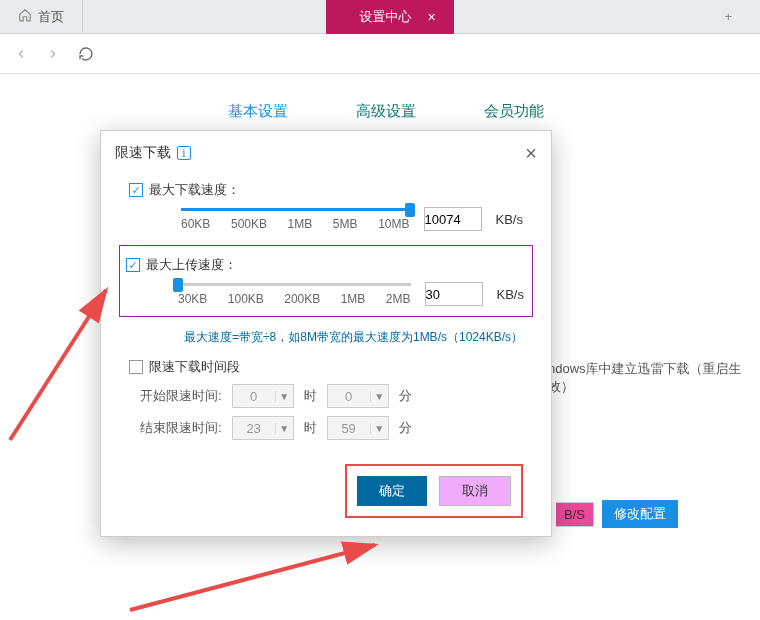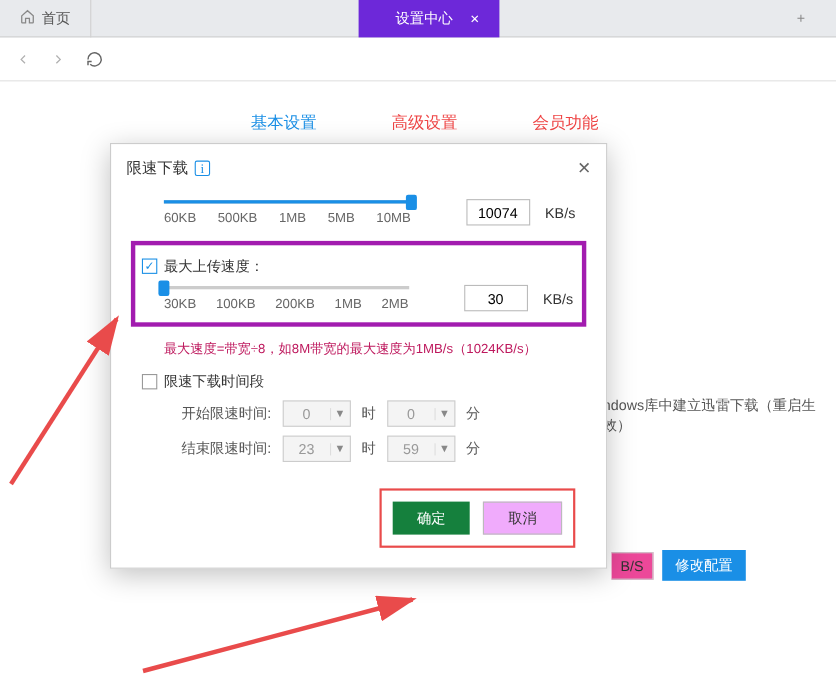--- a/index.html
+++ b/index.html
@@ -1,30 +1,30 @@
 <!DOCTYPE html>
 <html><head>
 <meta charset="utf-8">
 <style>
   * { box-sizing: border-box; margin: 0; padding: 0; }
   body { font-family: "Microsoft YaHei", Arial, sans-serif; font-size: 13px; color: #333; background: #fff; width: 760px; height: 620px; overflow: hidden; position: relative; }
   
   .tabbar { height: 34px; background: #e8eaed; display: flex; align-items: center; border-bottom: 1px solid #d0d0d0; justify-content: space-between; }
   .tab { height: 34px; padding: 0 18px; display: flex; align-items: center; gap: 6px; font-size: 13px; color: #555; }
   .tab.home { border-right: 1px solid #d0d0d0; }
-  .tab.active { background: #6d28d9; color: #fff; padding-left: 34px; }
+  .tab.active { background: #be185d; color: #fff; padding-left: 34px; }
   .tab .close { margin-left: 10px; font-size: 14px; }
   .tab .plus { color: #888; padding: 0 10px; }
   
   .navbar { height: 40px; display: flex; align-items: center; padding: 0 14px; gap: 18px; border-bottom: 1px solid #e0e0e0; }
   .nav-icon { color: #b0b0b0; cursor: pointer; }
   .nav-icon svg { display: block; }
   
   .settings-tabs { display: flex; justify-content: center; gap: 60px; margin-top: 20px; }
-  .settings-tab { padding: 8px 4px 10px; font-size: 15px; color: #ef4444; cursor: pointer; }
+  .settings-tab { padding: 8px 4px 10px; font-size: 15px; color: #0f766e; cursor: pointer; }
   .settings-tab.active { color: #1a8fe6; border-bottom: 3px solid #1a8fe6; margin-left: 12px; }
   
   .bg-text { position: absolute; left: 548px; top: 360px; font-size: 13px; color: #555; }
   .bg-right { position: absolute; left: 556px; top: 500px; display: flex; align-items: center; gap: 8px; }
   .bg-bs { border: 1px solid #ccc; padding: 4px 8px; font-size: 13px; color: #333; background: #ec4899; border-left: none; }
   .bg-btn { background: #1a8fe6; color: #fff; padding: 5px 12px; font-size: 13px; border: none; cursor: pointer; }
   
   .dialog { position: absolute; left: 100px; top: 130px; width: 452px; background: #fff; border: 1px solid #ccc; box-shadow: 0 6px 24px rgba(0,0,0,0.25); z-index: 10; }
   .dialog-head { display: flex; justify-content: space-between; align-items: center; padding: 12px 14px 8px; }
   .dialog-title { font-size: 14px; color: #333; display: flex; align-items: center; gap: 6px; }
@@ -32,39 +32,39 @@
   .close-x { font-size: 20px; color: #666; cursor: pointer; line-height: 1; }
   
   .dialog-body { padding: 10px 28px 14px; }
   .block { margin-bottom: 14px; }
   .chk-row { display: flex; align-items: center; gap: 6px; margin-bottom: 8px; }
   .chk { width: 14px; height: 14px; border: 1px solid #1a8fe6; display: inline-flex; align-items: center; justify-content: center; }
   .chk.checked::after { content: "✓"; color: #1a8fe6; font-size: 11px; line-height: 1; }
   .chk.unchecked { border-color: #999; }
   
   .slider-wrap { display: flex; align-items: center; gap: 14px; margin-left: 20px; }
-  .slider { position: relative; width: 262px; }
+  .slider { position: relative; width: 262px; margin-left: 32px; }
   .track { height: 3px; background: #ccc; }
   .fill { position: absolute; top: 0; left: 0; height: 3px; background: #1a8fe6; }
   .thumb { position: absolute; top: -5px; width: 10px; height: 14px; background: #1a8fe6; border-radius: 2px; transform: translateX(-50%); }
   .ticks { display: flex; justify-content: space-between; margin-top: 6px; font-size: 12px; color: #666; }
-  .val-input { width: 58px; height: 24px; border: 1px solid #bbb; text-align: center; font-size: 13px; margin-left: 36px; }
+  .val-input { width: 58px; height: 24px; border: 1px solid #bbb; font-size: 13px; }
   .unit { font-size: 13px; color: #333; }
   
-  .highlight { border: 4px solid #a21caf; padding: 10px 8px 10px 6px; margin: 6px -10px 12px -10px; }
-  .hint { font-size: 12px; color: #be185d; margin: 4px 0 12px 20px; }
-  
-  .time-row { display: flex; align-items: center; gap: 10px; margin: 8px 0 8px 36px; font-size: 13px; color: #555; }
+  .highlight { border: 1px solid #a21caf; padding: 10px 8px 10px 6px; margin: 6px -10px 12px -10px; }
+  .hint { font-size: 12px; color: #0369a1; margin: 4px 0 12px 20px; text-align: right; }
+  
+  .time-row { display: flex; align-items: center; gap: 10px; margin: 8px 0 8px 11px; font-size: 13px; color: #555; }
   .select { display: inline-flex; align-items: center; border: 1px solid #ccc; background: #f4f4f4; height: 24px; }
   .select .val { width: 42px; text-align: center; color: #999; }
   .select .caret { width: 18px; text-align: center; color: #888; border-left: 1px solid #ddd; font-size: 10px; }
   
   .dialog-foot { padding: 2px 28px 18px; }
   .btn-group-highlight { border: 2px solid #e94b4b; display: inline-flex; gap: 12px; padding: 10px; float: right; }
-  .btn-ok { background: #15803d; color: #fff; border: none; padding: 6px 22px; font-size: 13px; cursor: pointer; }
+  .btn-ok { background: #0369a1; color: #fff; border: none; padding: 6px 22px; font-size: 13px; cursor: pointer; }
   .btn-cancel { background: #f0abfc; color: #333; border: 1px solid #bbb; padding: 5px 22px; font-size: 13px; cursor: pointer; }
   
   .arrow { position: absolute; pointer-events: none; z-index: 20; }
 </style>
 </head>
 <body>
 
 <div class="tabbar">
   <div class="tab home">
     <span>
@@ -118,20 +118,24 @@
   <div class="dialog-head">
     <div class="dialog-title">
       <span>限速下载</span>
       <span class="info-icon">i</span>
     </div>
     <span class="close-x">×</span>
   </div>
   <div class="dialog-body">
 
     <div class="block">
+      <div class="chk-row">
+        <span class="chk checked"></span>
+        <span>最大下载速度：</span>
+      </div>
       <div class="slider-wrap">
         <div class="slider">
           <div class="track"></div>
           <div class="fill" style="width:100%"></div>
           <div class="thumb" style="left:100%"></div>
           <div class="ticks">
             <span>60KB</span>
             <span>500KB</span>
             <span>1MB</span>
             <span>5MB</span>

